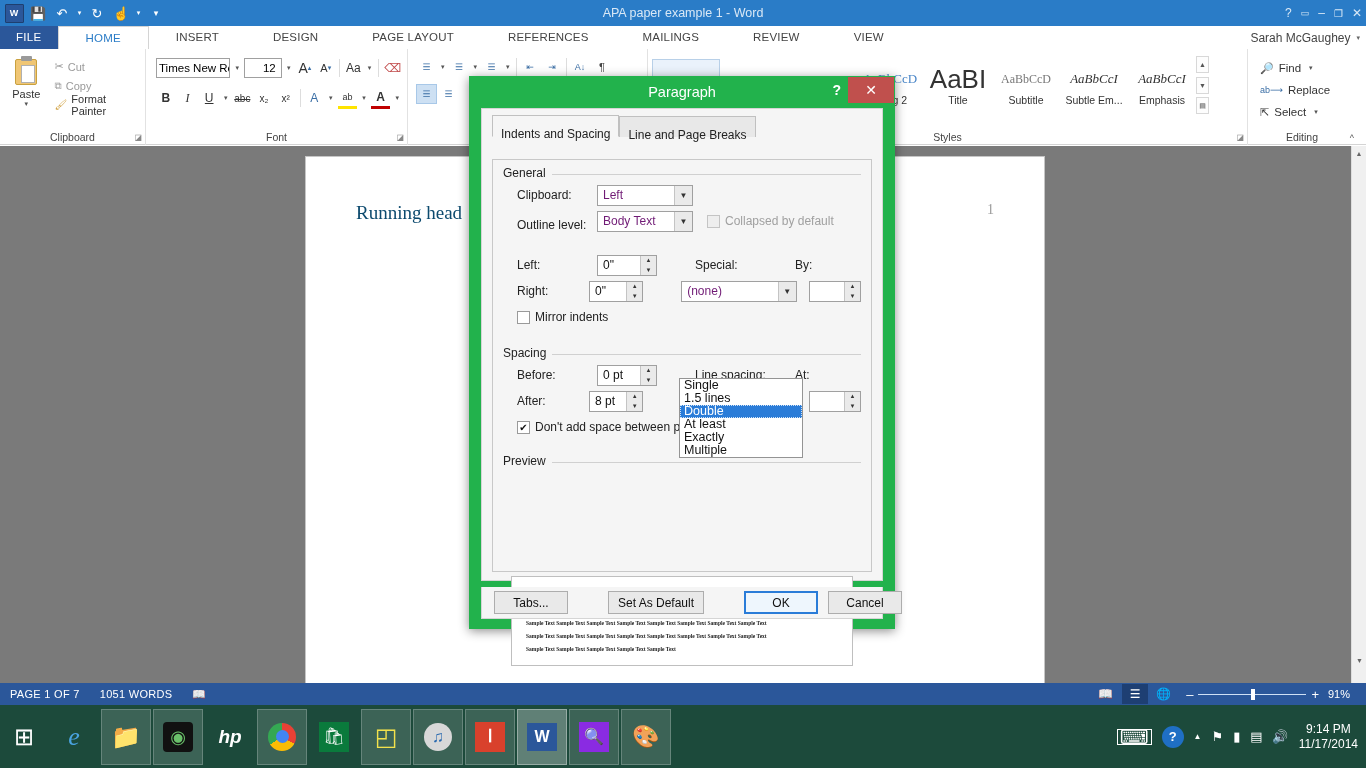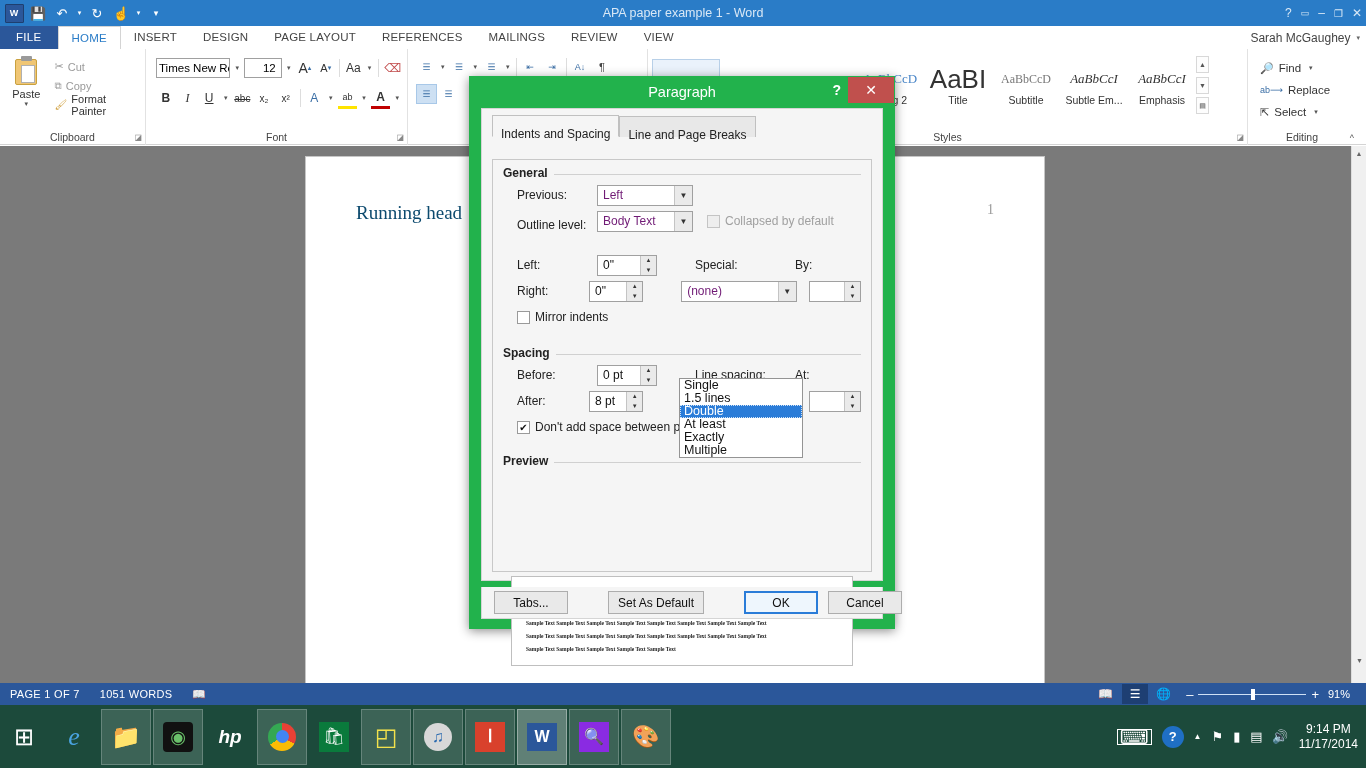--- a/index.html
+++ b/index.html
@@ -21,21 +21,21 @@
   .wordlogo { width:19px; height:19px; background:#2b579a; border:1px solid #1e3f6f; color:#fff; font-size:9px; font-weight:bold;
               display:flex; align-items:center; justify-content:center; border-radius:1px; }
   .titlebar .wintitle { position:absolute; left:0; right:0; top:0; height:26px; line-height:26px; text-align:center;
         color:#d9e8f6; font-size:12.5px; }
   .titlebar .rightgrp { position:absolute; right:4px; top:0; height:26px; display:flex; align-items:center; gap:9px; color:#d9e8f6; font-size:12px; }
   .user-name { color:#ffffff; font-size:12px; }
 
   
   .tabbar { height:23px; background:#fff; display:flex; align-items:flex-end; position:relative; }
   .tab-file { background:#2b579a; color:#fff; height:23px; line-height:23px; padding:0 16px; font-size:11.5px; letter-spacing:.3px; }
-  .tab { height:23px; line-height:23px; padding:0 13px; font-size:11.5px; color:#444; letter-spacing:.2px; }
+  .tab { height:23px; line-height:23px; padding:0 27px; font-size:11.5px; color:#444; letter-spacing:.2px; }
   .tab.active { color:#2a7cc7; background:#fff; border:1px solid #d4d4d4; border-bottom:none; height:23px; }
 
   
   .ribbon { height:96px; background:#fff; border-bottom:1px solid #d4d4d4; display:flex; position:relative; }
   .rgroup { position:relative; height:96px; border-right:1px solid #e2e2e2; padding:3px 5px 0 5px; }
   .rgroup-label { position:absolute; bottom:2px; left:0; right:0; text-align:center; font-size:10.5px; color:#444; }
   .rgroup-launcher { position:absolute; bottom:3px; right:3px; font-size:8px; color:#888; }
 
   .paste-btn { width:46px; display:flex; flex-direction:column; align-items:center; padding-top:4px; }
   .clip-ico { width:26px; height:30px; position:relative; }
@@ -95,21 +95,21 @@
   .dlg-body { position:absolute; left:12px; top:32px; right:12px; bottom:48px; background:#f5f5f5; border:1px solid #d5d5d5; }
 
   .dtabs { display:flex; height:22px; padding-left:10px; margin-top:6px; align-items:flex-end; }
   .dtab { height:21px; line-height:20px; padding:8px 8px; font-size:12px; background:#e8e8e8; border:1px solid #c0c0c0; border-bottom:none; color:#222; }
   .dtab.active { background:#f5f5f5; height:22px; border-bottom:1px solid #f5f5f5; }
   .dtabpanel { position:absolute; left:10px; right:10px; top:50px; bottom:8px; background:#f5f5f5; border:1px solid #c8c8c8; border-top:1px solid #c8c8c8; }
 
   .section { position:relative; margin:6px 10px 0 10px; }
   .sec-title { font-size:12px; color:#222; display:inline-block; background:#f5f5f5; padding-right:6px; position:relative; z-index:2; }
   .sec-rule { position:absolute; left:0; right:0; top:8px; height:1px; background:#d0d0d0; z-index:1; }
-  .sec-rule-wrap { position:relative; height:16px;font-weight:bold; }
+  .sec-rule-wrap { position:relative; height:16px; }
 
   .field-row { display:flex; align-items:center; height:26px; margin-left:14px; }
   .flabel { font-size:12px; color:#222; }
   .combo { height:21px; border:1px solid #a0a0a0; background:#fff; display:flex; align-items:center; position:relative; }
   .combo .ctext { flex:1; font-size:12px; padding-left:5px; color:#701a75; white-space:nowrap; }
   .combo .cbtn { width:18px; height:19px; background:#eaeaea; border-left:1px solid #c4c4c4; display:flex; align-items:center; justify-content:center; font-size:8px; color:#333; }
   .combo.open .cbtn { background:#cfe4f7; border-left:1px solid #9ec7ea; }
   .spin { height:21px; border:1px solid #a0a0a0; background:#fff; display:flex; align-items:center; }
   .spin .stext { flex:1; font-size:12px; padding-left:5px; color:#111; }
   .spin .sbtns { width:16px; height:19px; background:#eaeaea; border-left:1px solid #c4c4c4; display:flex; flex-direction:column; }
@@ -388,21 +388,21 @@
     </div>
 
     <div class="dtabpanel">
 
       <div class="section">
         <div class="sec-rule-wrap">
           <span class="sec-title">General</span>
           <span class="sec-rule"></span>
         </div>
         <div class="field-row">
-          <span class="flabel" style="width:80px;">Previous:</span>
+          <span class="flabel" style="width:80px;">Clipboard:</span>
           <div class="combo" style="width:96px;">
             <span class="ctext">Left</span>
             <span class="cbtn">▼</span>
           </div>
         </div>
         <div class="field-row">
           <span class="flabel" style="width:80px;margin-top:8px;">Outline level:</span>
           <div class="combo" style="width:96px;">
             <span class="ctext">Body Text</span>
             <span class="cbtn">▼</span>

